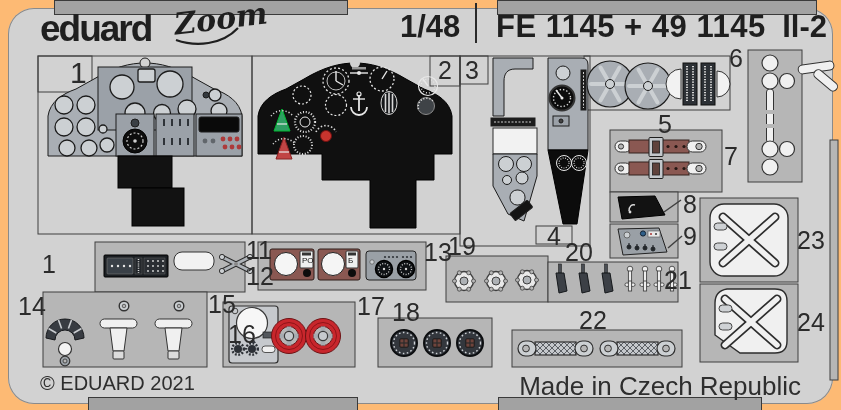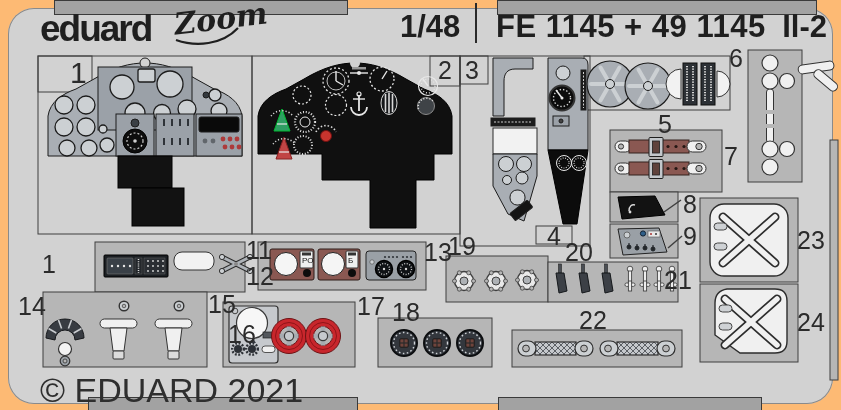--- a/index.html
+++ b/index.html
@@ -10,21 +10,21 @@
   .tab{position:absolute;background:#a2a2a2;border:1px solid #3a3a3a;z-index:3;}
   svg.art{position:absolute;left:0;top:0;z-index:4;}
   .txt{position:absolute;z-index:6;color:#1f1f1f;line-height:1;white-space:nowrap;}
   .brand{left:40px;top:10px;font-size:37px;font-weight:bold;letter-spacing:-2px;}
   .zoomlogo{left:174px;top:4px;font-family:"DejaVu Serif",serif;font-style:italic;
             font-weight:bold;font-size:30px;transform:rotate(-7deg);}
   .scale{left:400px;top:11px;font-size:31px;font-weight:bold;}
   .divider{position:absolute;left:475px;top:3px;width:2px;height:40px;background:#2a2a2a;z-index:6;}
   .code{left:496px;top:11px;font-size:31px;font-weight:bold;letter-spacing:0.5px;}
   .subject{right:14px;top:11px;font-size:31px;font-weight:bold;}
-  .copyright{left:40px;top:373px;font-size:34px;color:#2e2e2e;}
+  .copyright{left:40px;top:373px;font-size:20px;color:#2e2e2e;}
   .madein{right:40px;top:373px;font-size:26px;color:#2e2e2e;}
   .num{position:absolute;z-index:6;font-size:25px;color:#2b2b2b;line-height:1;}
   .num.big{font-size:30px;}
   .microtag{position:absolute;z-index:7;font-size:8px;font-weight:normal;color:#141414;line-height:1;}
 </style>
 </head>
 <body>
 
 <div id="stage">
 
@@ -36,20 +36,21 @@
   <div class="tab" style="left:498px;top:397px;width:262px;height:13px;"></div>
 
   <div class="txt brand">eduard</div>
   <div class="txt zoomlogo">Zoom</div>
   <div class="txt scale">1/48</div>
   <div class="divider"></div>
   <div class="txt code">FE 1145 + 49 1145</div>
   <div class="txt subject">Il-2</div>
 
   <div class="txt copyright">© EDUARD 2021</div>
+  <div class="txt madein">Made in Czech Republic</div>
 
   <svg class="art" width="841" height="410" viewBox="0 0 841 410">
     <defs>
       <pattern id="xhatch" width="6" height="6" patternUnits="userSpaceOnUse">
         <rect width="6" height="6" fill="#c5c8cc"></rect>
         <path d="M0,0 L6,6 M6,0 L0,6" stroke="#5c6065" stroke-width="1"></path>
       </pattern>
     </defs>
 
     <path d="M176,40 C196,47 222,45 238,28" stroke="#1f1f1f" stroke-width="2.2" fill="none"></path>

